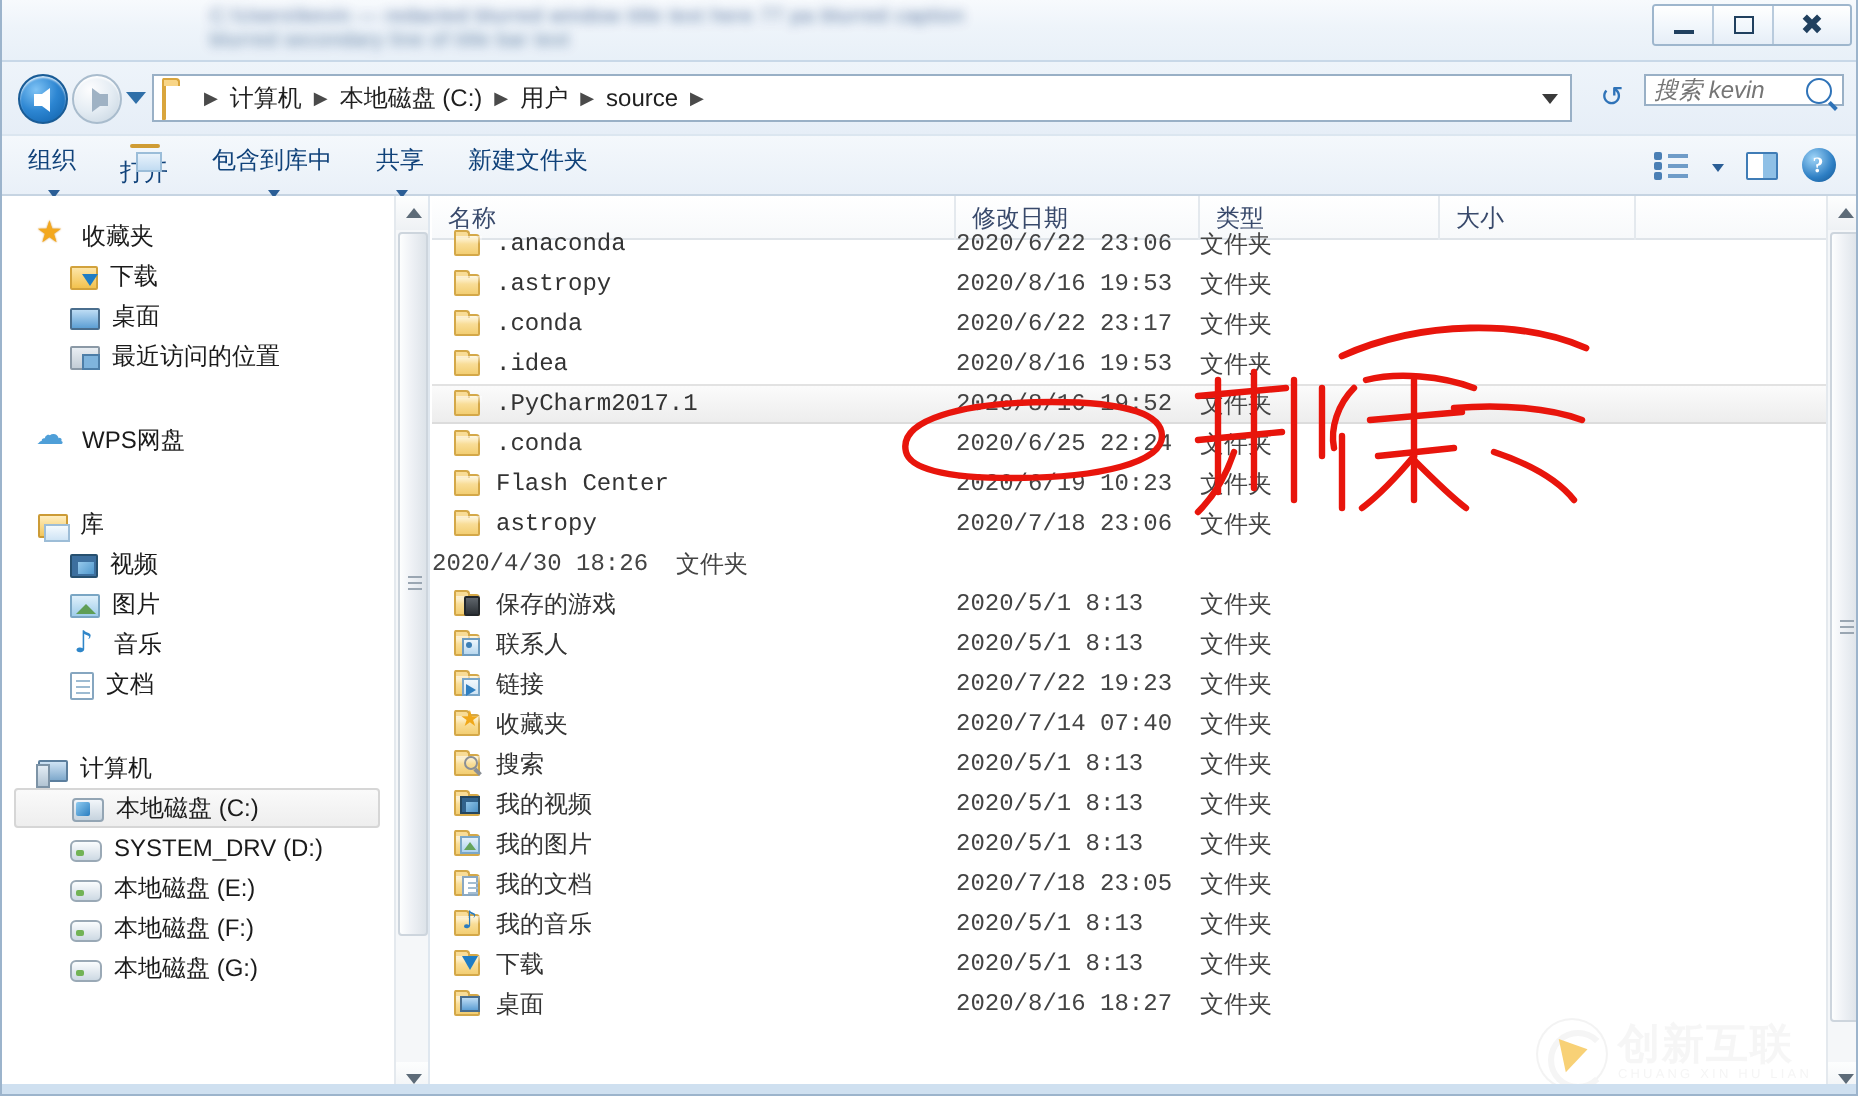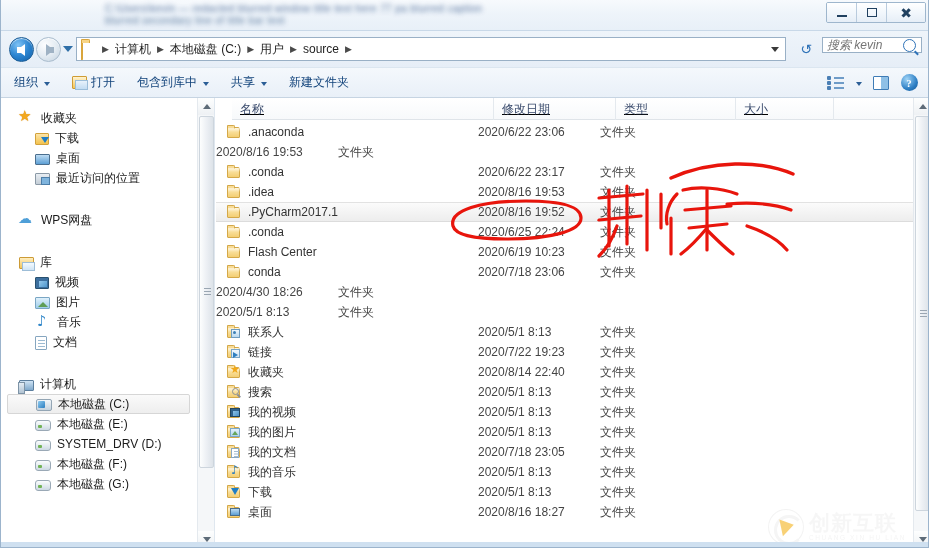--- a/index.html
+++ b/index.html
@@ -149,20 +149,21 @@
     position:absolute;left:0;top:67px;width:929px;height:31px;
     background:linear-gradient(to bottom,#f4f8fc 0%,#e9f0f8 100%);
     border-top:1px solid #dbe6f0;
     border-bottom:1px solid #c6d4e2;
     display:flex;align-items:center;
   }
   .tbitem{
     display:flex;align-items:center;gap:4px;height:23px;padding:0 8px;margin-left:4px;
     font-size:12px;color:#10427a;cursor:default;border:1px solid transparent;border-radius:2px;
     white-space:nowrap;
+    flex-direction:column;
   }
   .tbcaret{
     width:0;height:0;border-left:3.5px solid transparent;border-right:3.5px solid transparent;
     border-top:4.5px solid #2b5e96;margin-left:2px;margin-top:2px;
   }
   .tb-openicon{
     position:relative;width:15px;height:13px;
     background:linear-gradient(to bottom,#fff3cf,#f5c657);
     border:1px solid #cf9c34;border-radius:1px;
   }
@@ -317,31 +318,30 @@
   .sb-grip{
     position:absolute;left:4px;top:50%;margin-top:-4px;width:7px;height:7px;
   }
   .sb-grip i{ display:block;height:1px;background:#9aa6b2;margin-bottom:2px; }
 
   
   #listpane{
     position:absolute;left:215px;top:0;width:714px;height:450px;background:#fff;overflow:hidden;
   }
   #headerrow{
-    position:absolute;left:16px;top:0;width:697px;height:22px;
+    position:absolute;left:0;top:0;width:697px;height:22px;
     background:linear-gradient(to bottom,#ffffff,#f7f9fb);
     border-bottom:1px solid #dfe4e9;
     display:flex;
-    text-decoration:underline;
   }
   .hcell{
     font-size:12px;color:#38496b;display:flex;align-items:center;padding-left:8px;
     border-right:1px solid #e4e9ee;cursor:default;height:22px;
   }
-  #rows{ position:absolute;left:0;top:24px;width:697px; }
+  #rows{ position:absolute;left:0;top:14px;width:697px;font-family:Liberation Mono, monospace; }
   .frow{
     display:flex;align-items:center;height:20px;font-size:12px;color:#333;cursor:default;
   }
   .frow.selected{
     background:linear-gradient(to bottom,#fbfbfb,#ededed);
     border-top:1px solid #e2e2e2;border-bottom:1px solid #dcdcdc;
     height:20px;
   }
   .c-name{ width:262px;display:flex;align-items:center;gap:6px;padding-left:10px;overflow:hidden; }
   .c-date{ width:122px;color:#444; }
@@ -599,25 +599,25 @@
           <div class="navrow">
             <span class="ico ico-computer"></span>
             <span class="navlabel">计算机</span>
           </div>
           <div class="navrow selected">
             <span class="ico ico-cdrive"></span>
             <span class="navlabel">本地磁盘 (C:)</span>
           </div>
           <div class="navrow child">
             <span class="ico ico-drive"></span>
+            <span class="navlabel">SYSTEM_DRV (D:)</span>
+          </div>
+          <div class="navrow child">
+            <span class="ico ico-drive"></span>
             <span class="navlabel">本地磁盘 (E:)</span>
-          </div>
-          <div class="navrow child">
-            <span class="ico ico-drive"></span>
-            <span class="navlabel">SYSTEM_DRV (D:)</span>
           </div>
           <div class="navrow child">
             <span class="ico ico-drive"></span>
             <span class="navlabel">本地磁盘 (F:)</span>
           </div>
           <div class="navrow child">
             <span class="ico ico-drive"></span>
             <span class="navlabel">本地磁盘 (G:)</span>
           </div>
         </div>
@@ -658,20 +658,26 @@
                 <span class="fold"></span>
               </span>
           <span class="fname">.anaconda</span>
             </span>
           <span class="c-date">2020/6/22 23:06</span>
           <span class="c-type">文件夹</span>
           <span class="c-size"></span>
         </div>
 
         <div class="frow">
+          <span class="c-name">
+              <span class="fico">
+                <span class="fold"></span>
+              </span>
+          <span class="fname">.astropy</span>
+            </span>
           <span class="c-date">2020/8/16 19:53</span>
           <span class="c-type">文件夹</span>
           <span class="c-size"></span>
         </div>
 
         <div class="frow">
           <span class="c-name">
               <span class="fico">
                 <span class="fold"></span>
               </span>
@@ -728,34 +734,41 @@
           <span class="c-date">2020/6/19 10:23</span>
           <span class="c-type">文件夹</span>
           <span class="c-size"></span>
         </div>
 
         <div class="frow">
           <span class="c-name">
               <span class="fico">
                 <span class="fold"></span>
               </span>
-          <span class="fname">conda</span>
+          <span class="fname">astropy</span>
             </span>
           <span class="c-date">2020/7/18 23:06</span>
           <span class="c-type">文件夹</span>
           <span class="c-size"></span>
         </div>
 
         <div class="frow">
           <span class="c-date">2020/4/30 18:26</span>
           <span class="c-type">文件夹</span>
           <span class="c-size"></span>
         </div>
 
         <div class="frow">
+          <span class="c-name">
+              <span class="fico">
+                <span class="fold"></span>
+                <span class="ov ov-game"></span>
+              </span>
+          <span class="fname">保存的游戏</span>
+            </span>
           <span class="c-date">2020/5/1 8:13</span>
           <span class="c-type">文件夹</span>
           <span class="c-size"></span>
         </div>
 
         <div class="frow">
           <span class="c-name">
               <span class="fico">
                 <span class="fold"></span>
                 <span class="ov ov-contact"></span>
@@ -781,21 +794,21 @@
         </div>
 
         <div class="frow">
           <span class="c-name">
               <span class="fico">
                 <span class="fold"></span>
                 <span class="ov ov-fav"></span>
               </span>
           <span class="fname">收藏夹</span>
             </span>
-          <span class="c-date">2020/8/14 22:40</span>
+          <span class="c-date">2020/7/14 07:40</span>
           <span class="c-type">文件夹</span>
           <span class="c-size"></span>
         </div>
 
         <div class="frow">
           <span class="c-name">
               <span class="fico">
                 <span class="fold"></span>
                 <span class="ov ov-search"></span>
               </span>

